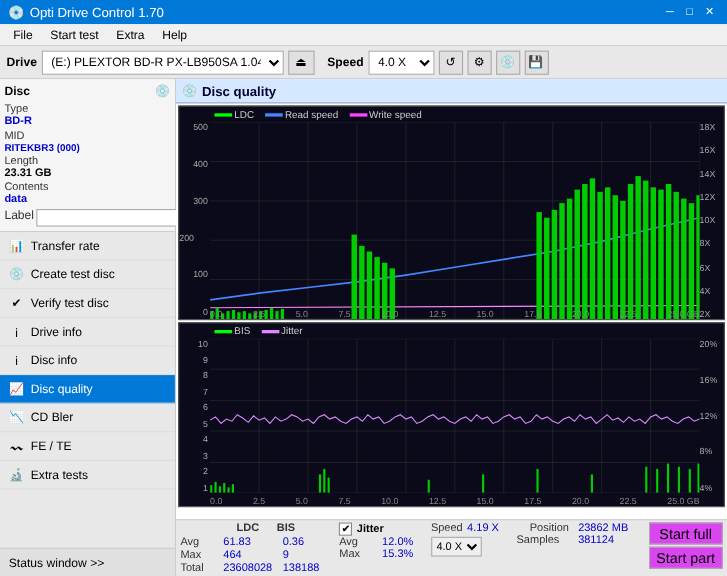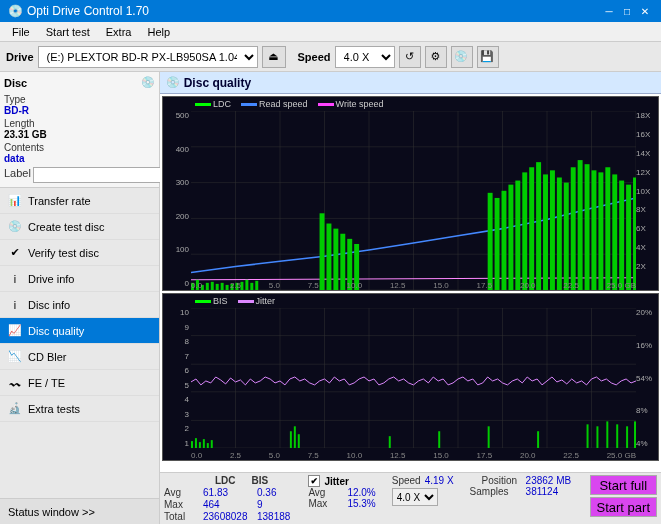--- a/index.html
+++ b/index.html
@@ -111,20 +111,24 @@
     <div class="disc-panel">
       <div class="disc-header">
         <span class="disc-title">Disc</span>
         <span>💿</span>
       </div>
       <div class="disc-row">
         <span class="disc-key">Type</span>
         <span class="disc-value">BD-R</span>
       </div>
       <div class="disc-row">
+        <span class="disc-key">MID</span>
+        <span class="disc-value" style="font-size:9px">RITEKBR3 (000)</span>
+      </div>
+      <div class="disc-row">
         <span class="disc-key">Length</span>
         <span class="disc-value black">23.31 GB</span>
       </div>
       <div class="disc-row">
         <span class="disc-key">Contents</span>
         <span class="disc-value">data</span>
       </div>
       <div class="label-row">
         <span class="disc-key">Label</span>
         <input class="label-input" type="text" value="" style="">
@@ -199,26 +203,26 @@
           <div style="display:flex;align-items:center;gap:2px;">
             <div style="width:16px;height:3px;background:#ff44ff;"></div>
             <span style="font-size:9px;color:#ccc;">Write speed</span>
           </div>
         </div>
 
         <div style="position:absolute;left:0;top:14px;bottom:0;width:28px;display:flex;flex-direction:column;justify-content:space-between;padding-bottom:2px;">
           <span style="font-size:8px;color:#aaa;text-align:right;padding-right:2px;">500</span>
           <span style="font-size:8px;color:#aaa;text-align:right;padding-right:2px;">400</span>
           <span style="font-size:8px;color:#aaa;text-align:right;padding-right:2px;">300</span>
-          <span style="font-size:8px;color:#aaa;text-align:right;padding-right:2px;">200</span>
+          <span style="font-size:8px;color:#aaa;padding-right:2px;">200</span>
           <span style="font-size:8px;color:#aaa;text-align:right;padding-right:2px;">100</span>
           <span style="font-size:8px;color:#aaa;text-align:right;padding-right:2px;">0</span>
         </div>
 
-        <div style="position:absolute;right:0;top:14px;bottom:0;width:22px;display:flex;flex-direction:column;justify-content:space-between;padding-bottom:19px;">
+        <div style="position:absolute;right:0;top:14px;bottom:0;width:22px;display:flex;flex-direction:column;justify-content:space-between;padding-bottom:0;">
           <span style="font-size:8px;color:#aaa;">18X</span>
           <span style="font-size:8px;color:#aaa;">16X</span>
           <span style="font-size:8px;color:#aaa;">14X</span>
           <span style="font-size:8px;color:#aaa;">12X</span>
           <span style="font-size:8px;color:#aaa;">10X</span>
           <span style="font-size:8px;color:#aaa;">8X</span>
           <span style="font-size:8px;color:#aaa;">6X</span>
           <span style="font-size:8px;color:#aaa;">4X</span>
           <span style="font-size:8px;color:#aaa;">2X</span>
         </div>
@@ -330,21 +334,21 @@
           <span style="font-size:8px;color:#aaa;text-align:right;padding-right:2px;">5</span>
           <span style="font-size:8px;color:#aaa;text-align:right;padding-right:2px;">4</span>
           <span style="font-size:8px;color:#aaa;text-align:right;padding-right:2px;">3</span>
           <span style="font-size:8px;color:#aaa;text-align:right;padding-right:2px;">2</span>
           <span style="font-size:8px;color:#aaa;text-align:right;padding-right:2px;">1</span>
         </div>
 
         <div style="position:absolute;right:0;top:14px;bottom:12px;width:22px;display:flex;flex-direction:column;justify-content:space-between;">
           <span style="font-size:8px;color:#aaa;">20%</span>
           <span style="font-size:8px;color:#aaa;">16%</span>
-          <span style="font-size:8px;color:#aaa;">54%</span>
+          <span style="font-size:8px;color:#aaa;">12%</span>
           <span style="font-size:8px;color:#aaa;">8%</span>
           <span style="font-size:8px;color:#aaa;">4%</span>
         </div>
 
         <svg style="position:absolute;left:28px;right:22px;top:14px;bottom:12px;width:calc(100% - 50px);height:calc(100% - 26px);" viewBox="0 0 450 142" preserveAspectRatio="none">
 
           <line x1="0" y1="0" x2="450" y2="0" stroke="#333" stroke-width="0.5"></line>
           <line x1="0" y1="28" x2="450" y2="28" stroke="#333" stroke-width="0.5"></line>
           <line x1="0" y1="57" x2="450" y2="57" stroke="#333" stroke-width="0.5"></line>
           <line x1="0" y1="85" x2="450" y2="85" stroke="#333" stroke-width="0.5"></line>

